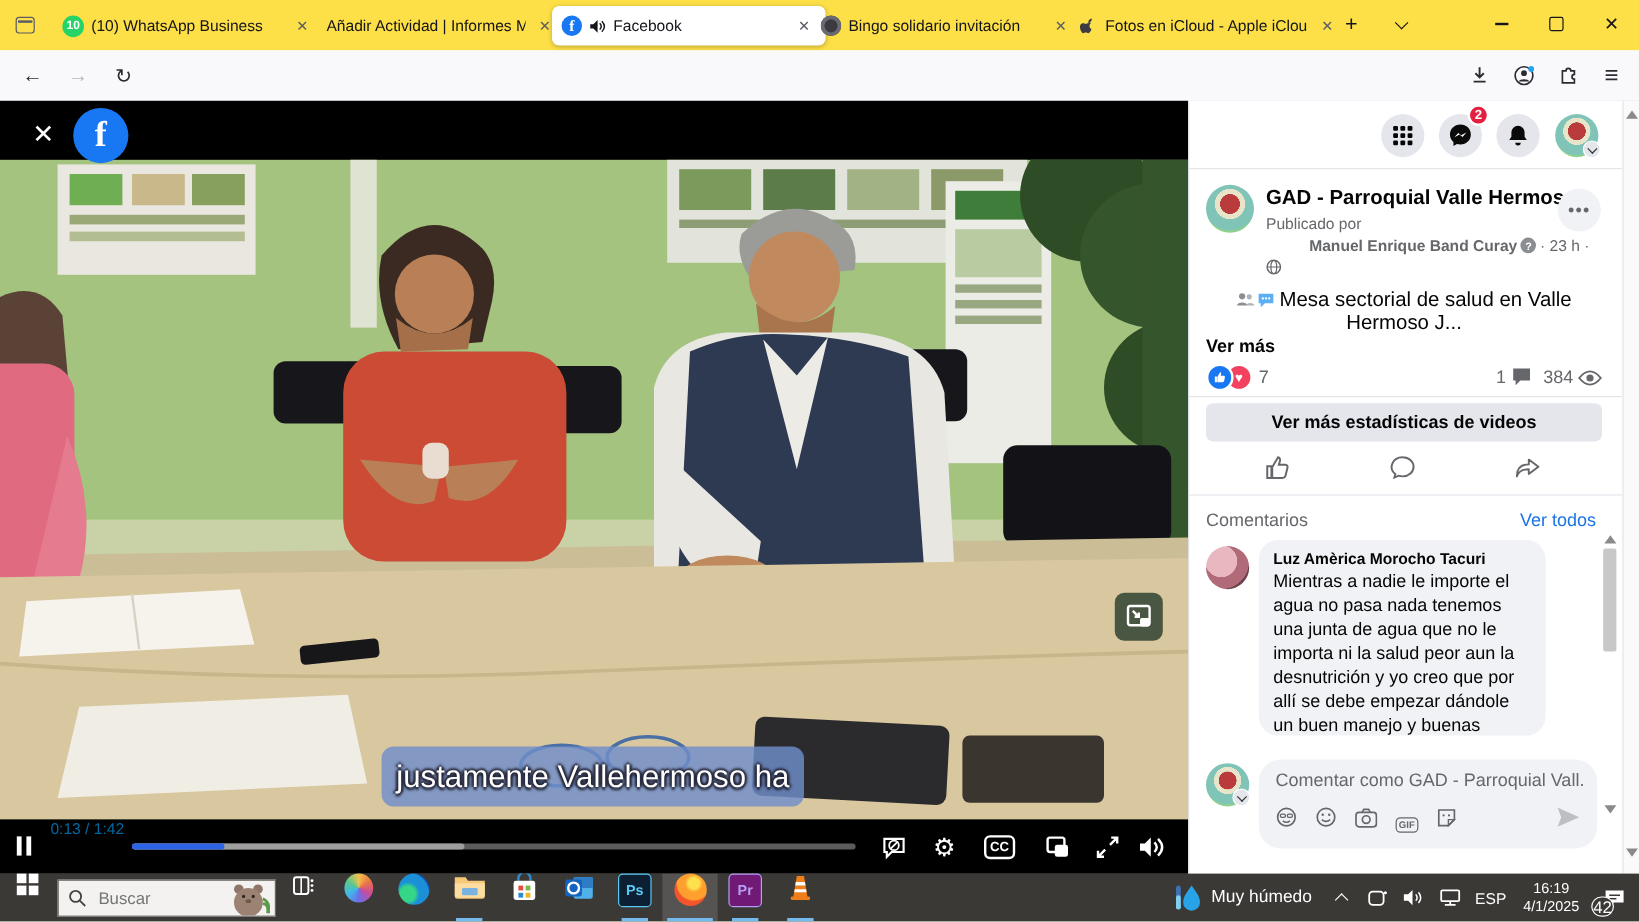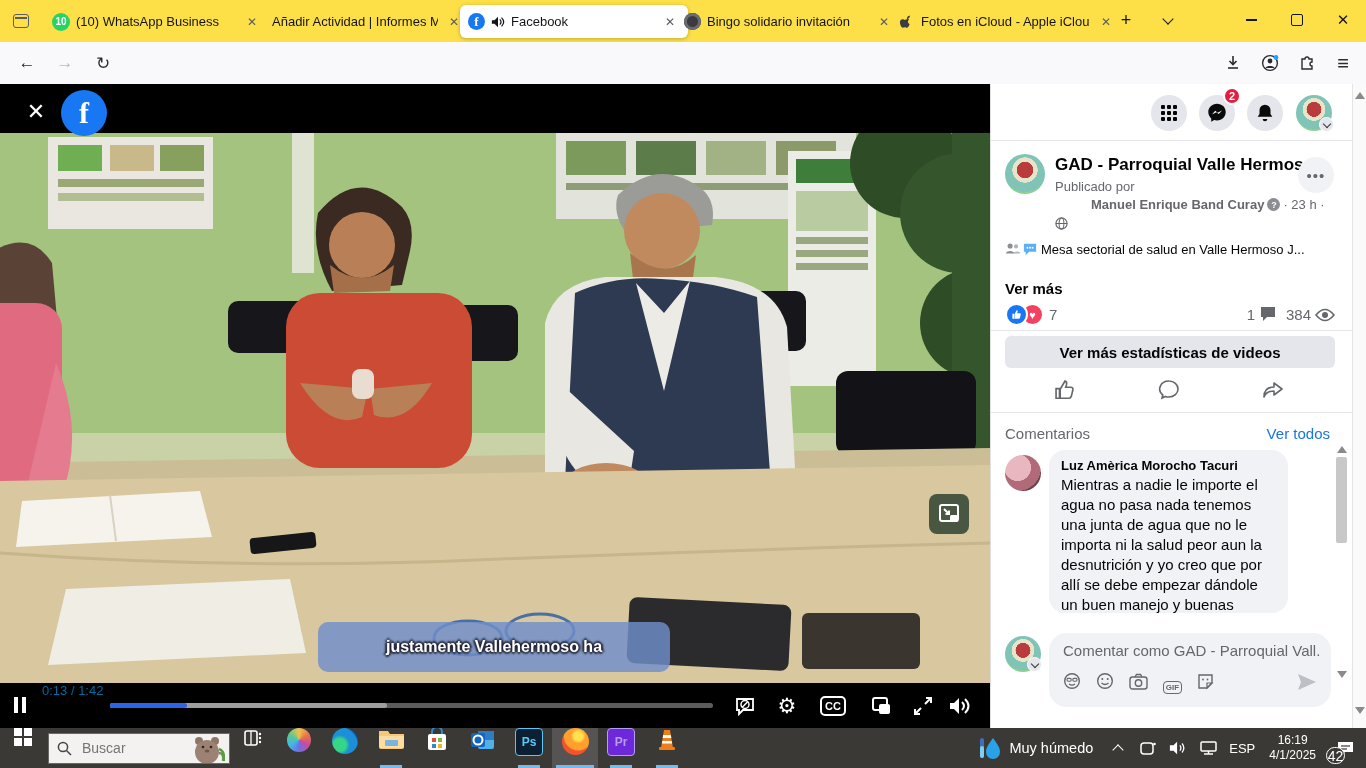--- a/index.html
+++ b/index.html
@@ -27,21 +27,21 @@
   .navic.disabled{color:#b7b7bf;}
   #urlbar{position:absolute;left:230px;top:47px;width:870px;height:32px;background:#f0f0f4;border-radius:5px;display:flex;align-items:center;padding:0 10px;box-sizing:border-box;}
   #urltext{font-size:14.5px;color:#15141a;margin-left:8px;white-space:nowrap;overflow:hidden;flex:1;}
   #urltext .path{color:#7a7a85;}
   
   #videowrap{position:absolute;left:0;top:84px;width:990px;height:644px;background:#000;}
   #scene{position:absolute;left:0;top:49px;width:990px;height:550px;}
   #fb-overlay-logo{position:absolute;left:61px;top:6px;width:46px;height:46px;border-radius:50%;background:#1877f2;color:#fff;display:flex;align-items:center;justify-content:center;font-family:"Liberation Serif",serif;font-weight:bold;font-size:30px;}
   #video-close{position:absolute;left:22px;top:14px;color:#fff;font-size:22px;width:28px;height:28px;display:flex;align-items:center;justify-content:center;}
   #subtitle{position:absolute;left:318px;top:538px;width:352px;height:50px;background:rgba(112,143,203,.82);border-radius:10px;display:flex;align-items:center;justify-content:center;}
-  #subtitle span{color:#fff;font-size:16px;font-weight:bold;text-shadow:-2px 0 2px #223,2px 0 2px #223,0 -2px 2px #223,0 2px 2px #223;}
+  #subtitle span{color:#fff;font-size:26px;font-weight:normal;text-shadow:-2px 0 2px #223,2px 0 2px #223,0 -2px 2px #223,0 2px 2px #223;}
   #pipbtn{position:absolute;left:929px;top:410px;width:40px;height:40px;background:rgba(47,66,49,.85);border-radius:8px;display:flex;align-items:center;justify-content:center;}
   #controls{position:absolute;left:0;bottom:0;width:990px;height:45px;background:#000;}
   #pausebtn{position:absolute;left:14px;top:14px;width:16px;height:16px;display:flex;gap:4px;}
   #pausebtn i{width:4px;height:16px;background:#fff;display:block;}
   #timetext{position:absolute;left:42px;top:0;color:#0369a1;font-size:13px;font-weight:normal;}
   #ptrack{position:absolute;left:110px;top:20px;width:603px;height:5px;background:#5c5c5c;border-radius:3px;}
   #pbuffered{position:absolute;left:0;top:0;height:5px;background:#9e9e9e;border-radius:3px;}
   #pplayed{position:absolute;left:0;top:0;height:5px;background:#2c64e8;border-radius:3px;}
   .ctlic{position:absolute;top:10px;width:26px;height:26px;display:flex;align-items:center;justify-content:center;color:#fff;}
   #ccchip{border:2px solid #fff;border-radius:5px;font-size:11px;font-weight:bold;width:26px;height:16px;display:flex;align-items:center;justify-content:center;}
@@ -55,21 +55,21 @@
   .avatar-img{border-radius:50%;background:radial-gradient(circle at 50% 40%,#b93b3b 0 26%,#e8e4c9 27% 40%,#7fc4b6 41% 70%,#8fd08f 71%);}
   .chevbadge{position:absolute;width:15px;height:15px;border-radius:50%;background:#e4e6eb;border:1.5px solid #fff;display:flex;align-items:center;justify-content:center;box-sizing:border-box;}
   .chev{width:5px;height:5px;border-right:1.6px solid #333;border-bottom:1.6px solid #333;transform:rotate(45deg);margin-top:-2px;}
   #postname{position:absolute;left:64px;top:71px;font-size:17px;font-weight:bold;color:#050505;}
   #pubpor{position:absolute;left:64px;top:95px;font-size:13px;color:#65676b;}
   #authorline{position:absolute;left:64px;top:113px;font-size:13px;color:#65676b;display:flex;align-items:center;gap:3px;margin-left:36px;}
   #authorline b{color:#65676b;}
   .qbadge{width:13px;height:13px;border-radius:50%;background:#8a8d91;color:#fff;font-size:9px;font-weight:bold;display:flex;align-items:center;justify-content:center;}
   #globeline{position:absolute;left:64px;top:132px;color:#65676b;}
   #postmenu{position:absolute;left:307px;top:73px;width:36px;height:36px;border-radius:50%;display:flex;align-items:center;justify-content:center;color:#65676b;font-size:15px;letter-spacing:1px;background:#f0f2f5;}
-  #posttext{position:absolute;left:14px;top:156px;width:330px;font-size:13px;color:#050505;line-height:19px;}
+  #posttext{position:absolute;left:14px;top:156px;width:330px;font-size:17px;color:#050505;line-height:19px;text-align:center;}
   #vermas{position:absolute;left:14px;top:196px;font-size:15px;font-weight:bold;color:#050505;}
   #reactrow{position:absolute;left:14px;top:219px;width:330px;height:22px;}
   .reaccirc{width:19px;height:19px;border-radius:50%;display:inline-flex;align-items:center;justify-content:center;border:2px solid #fff;box-sizing:content-box;}
   #statsbtn{position:absolute;left:14px;top:252px;width:330px;height:32px;background:#e4e6eb;border:none;border-radius:6px;font-size:15px;font-weight:bold;color:#050505;font-family:"Liberation Sans",sans-serif;}
   .actic{position:absolute;top:292px;width:40px;height:28px;display:flex;align-items:center;justify-content:center;color:#65676b;}
   .pdiv{position:absolute;left:0;width:362px;height:1px;background:#e4e6eb;}
   #comhdr{position:absolute;left:14px;top:341px;font-size:15px;color:#65676b;}
   #vertodos{position:absolute;right:22px;top:341px;font-size:15px;color:#1b74e4;}
   #combubble{position:absolute;left:58px;top:366px;width:239px;height:163px;background:#f0f2f5;border-radius:16px;padding:8px 12px;box-sizing:border-box;overflow:hidden;}
   #comauthor{font-size:13px;font-weight:bold;color:#050505;}
@@ -590,21 +590,21 @@
       <span class="appsq" style="background:#0d1f33;color:#5ac8f5;border:1.5px solid #5ac8f5;">Ps</span>
       <span class="openline" style="left:12px;right:12px;"></span>
     </div>
 
     <div class="tbbtn activeapp">
       <span style="width:27px;height:27px;border-radius:50%;background:radial-gradient(circle at 60% 30%,#ffe14d 0 18%,#ff9f2e 30% 55%,#f4542c 60% 80%,#a42ca4 90%);"></span>
       <span class="openline"></span>
     </div>
 
     <div class="tbbtn">
-      <span class="appsq" style="background:#6d28d9;color:#b59df5;border:1.5px solid #b59df5;">Pr</span>
+      <span class="appsq" style="background:#701a75;color:#b59df5;border:1.5px solid #b59df5;">Pr</span>
       <span class="openline" style="left:12px;right:12px;"></span>
     </div>
 
     <div class="tbbtn">
       <svg width="24" height="24" viewBox="0 0 24 24">
           <path d="M9 2 h6 l3 18 H6z" fill="#ef7d1a"></path>
           <path d="M8.2 7 h7.6 l.5 3 H7.7z" fill="#fff"></path>
           <path d="M7.3 13 h9.4 l.4 2.6 H6.9z" fill="#fff"></path>
           <rect x="4" y="19" width="16" height="3" rx="1" fill="#ef7d1a"></rect>
         </svg>

